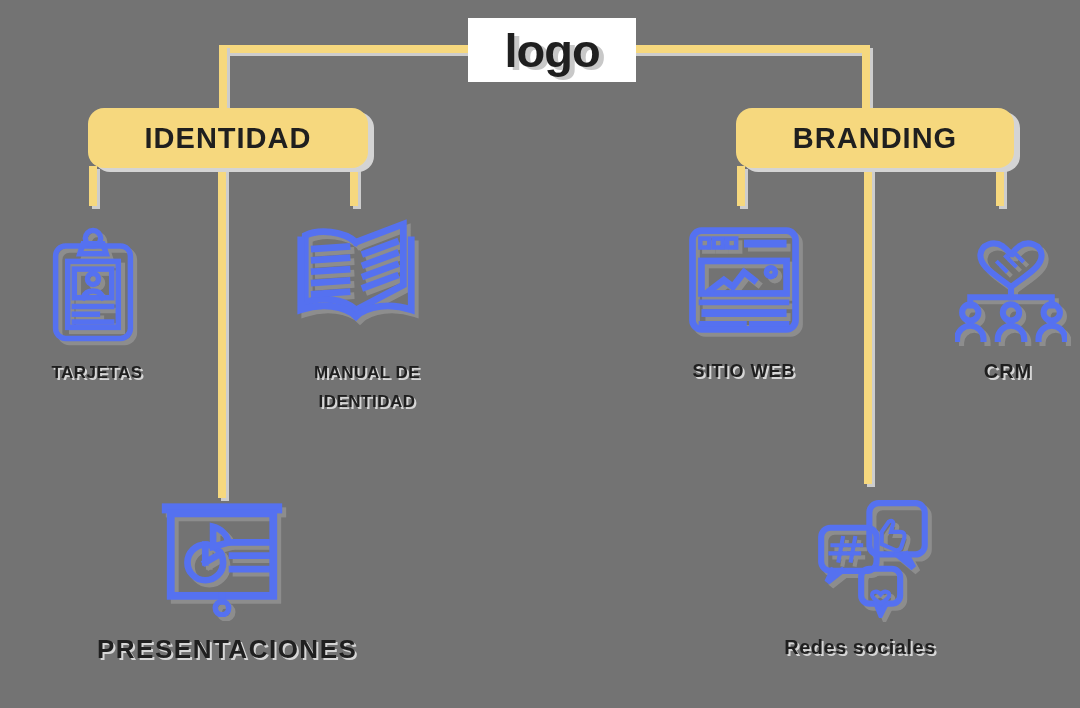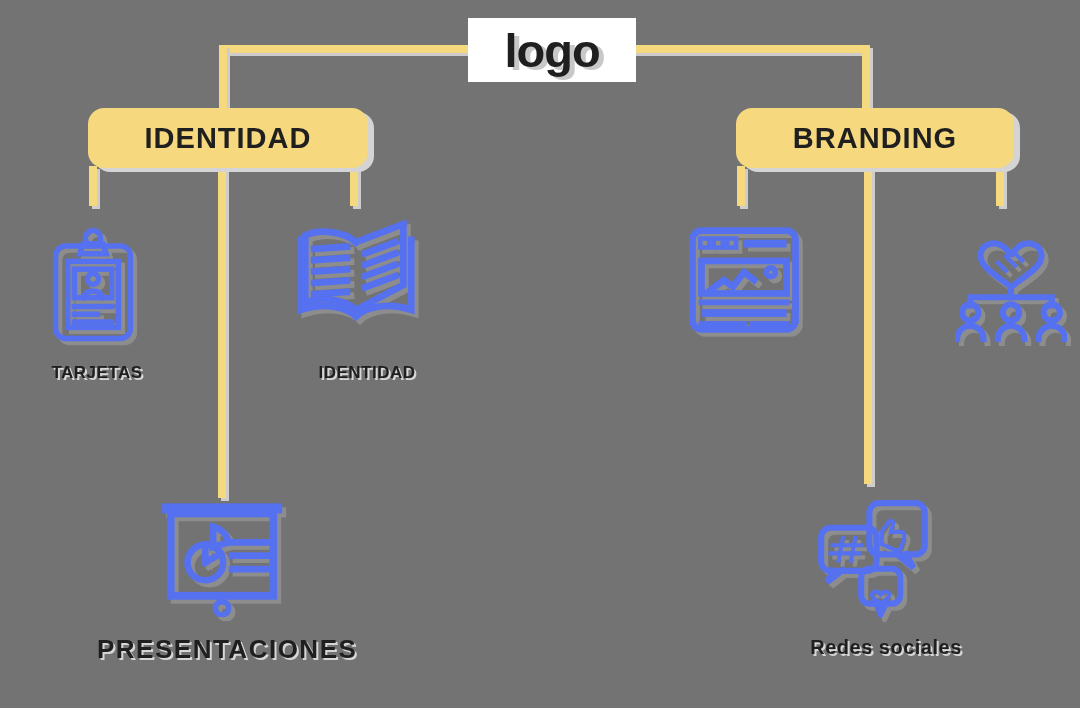--- a/index.html
+++ b/index.html
@@ -32,21 +32,21 @@
   .label{
     position:absolute; text-align:center; font-weight:800; color:var(--ink);
     text-shadow:2px 2px 0 var(--text-shadow); z-index:2;
   }
   .label span{display:block;}
   #label-1{left:2px;   top:358px; width:190px; font-size:17px; line-height:29px; letter-spacing:.5px;}
   #label-2{left:272px; top:358px; width:190px; font-size:17px; line-height:29px; letter-spacing:.5px;}
   #label-3{left:654px; top:361px; width:180px; font-size:18px; letter-spacing:1px;}
   #label-4{left:938px; top:360px; width:140px; font-size:20px; letter-spacing:1px;}
   #label-5{left:97px;  top:634px; width:250px; font-size:26px; letter-spacing:1.5px;}
-  #label-6{left:776px; top:636px; width:220px; font-size:20px; letter-spacing:.5px;}
+  #label-6{left:750px; top:636px; width:220px; font-size:20px; letter-spacing:.5px;}
 </style>
 </head>
 <body>
 
 <div id="canvas">
 
   <div class="yline" style="left:219px; top:45px; width:651px; height:8px;"></div>
   <div class="yline" style="left:219px; top:45px; width:8px; height:64px;"></div>
   <div class="yline" style="left:862px; top:45px; width:8px; height:64px;"></div>
   <div class="yline" style="left:89px;  top:166px; width:8px; height:40px;"></div>
@@ -154,21 +154,30 @@
       <rect x="42" y="70" width="38" height="34" rx="8"></rect>
       <path d="M57,104 l4,10 5,-10"></path>
       <path d="M61,95 c-4,-5 -10,-2 -8,2 c1,3 5,4 8,7 c3,-3 7,-4 8,-7 c2,-4 -4,-7 -8,-2 z" stroke-width="4"></path>
     </svg>
   </div>
 
   <div id="label-1" class="label">
     <span>TARJETAS</span>
   </div>
   <div id="label-2" class="label">
+    <span>MANUAL DE</span>
     <span>IDENTIDAD</span>
+  </div>
+  <div id="label-3" class="label">
+    <span>SITIO WEB</span>
+    <span></span>
+  </div>
+  <div id="label-4" class="label">
+    <span>CRM</span>
+    <span></span>
   </div>
   <div id="label-5" class="label">
     <span>PRESENTACIONES</span>
     <span></span>
   </div>
   <div id="label-6" class="label">
     <span>Redes sociales</span>
     <span></span>
   </div>
 

